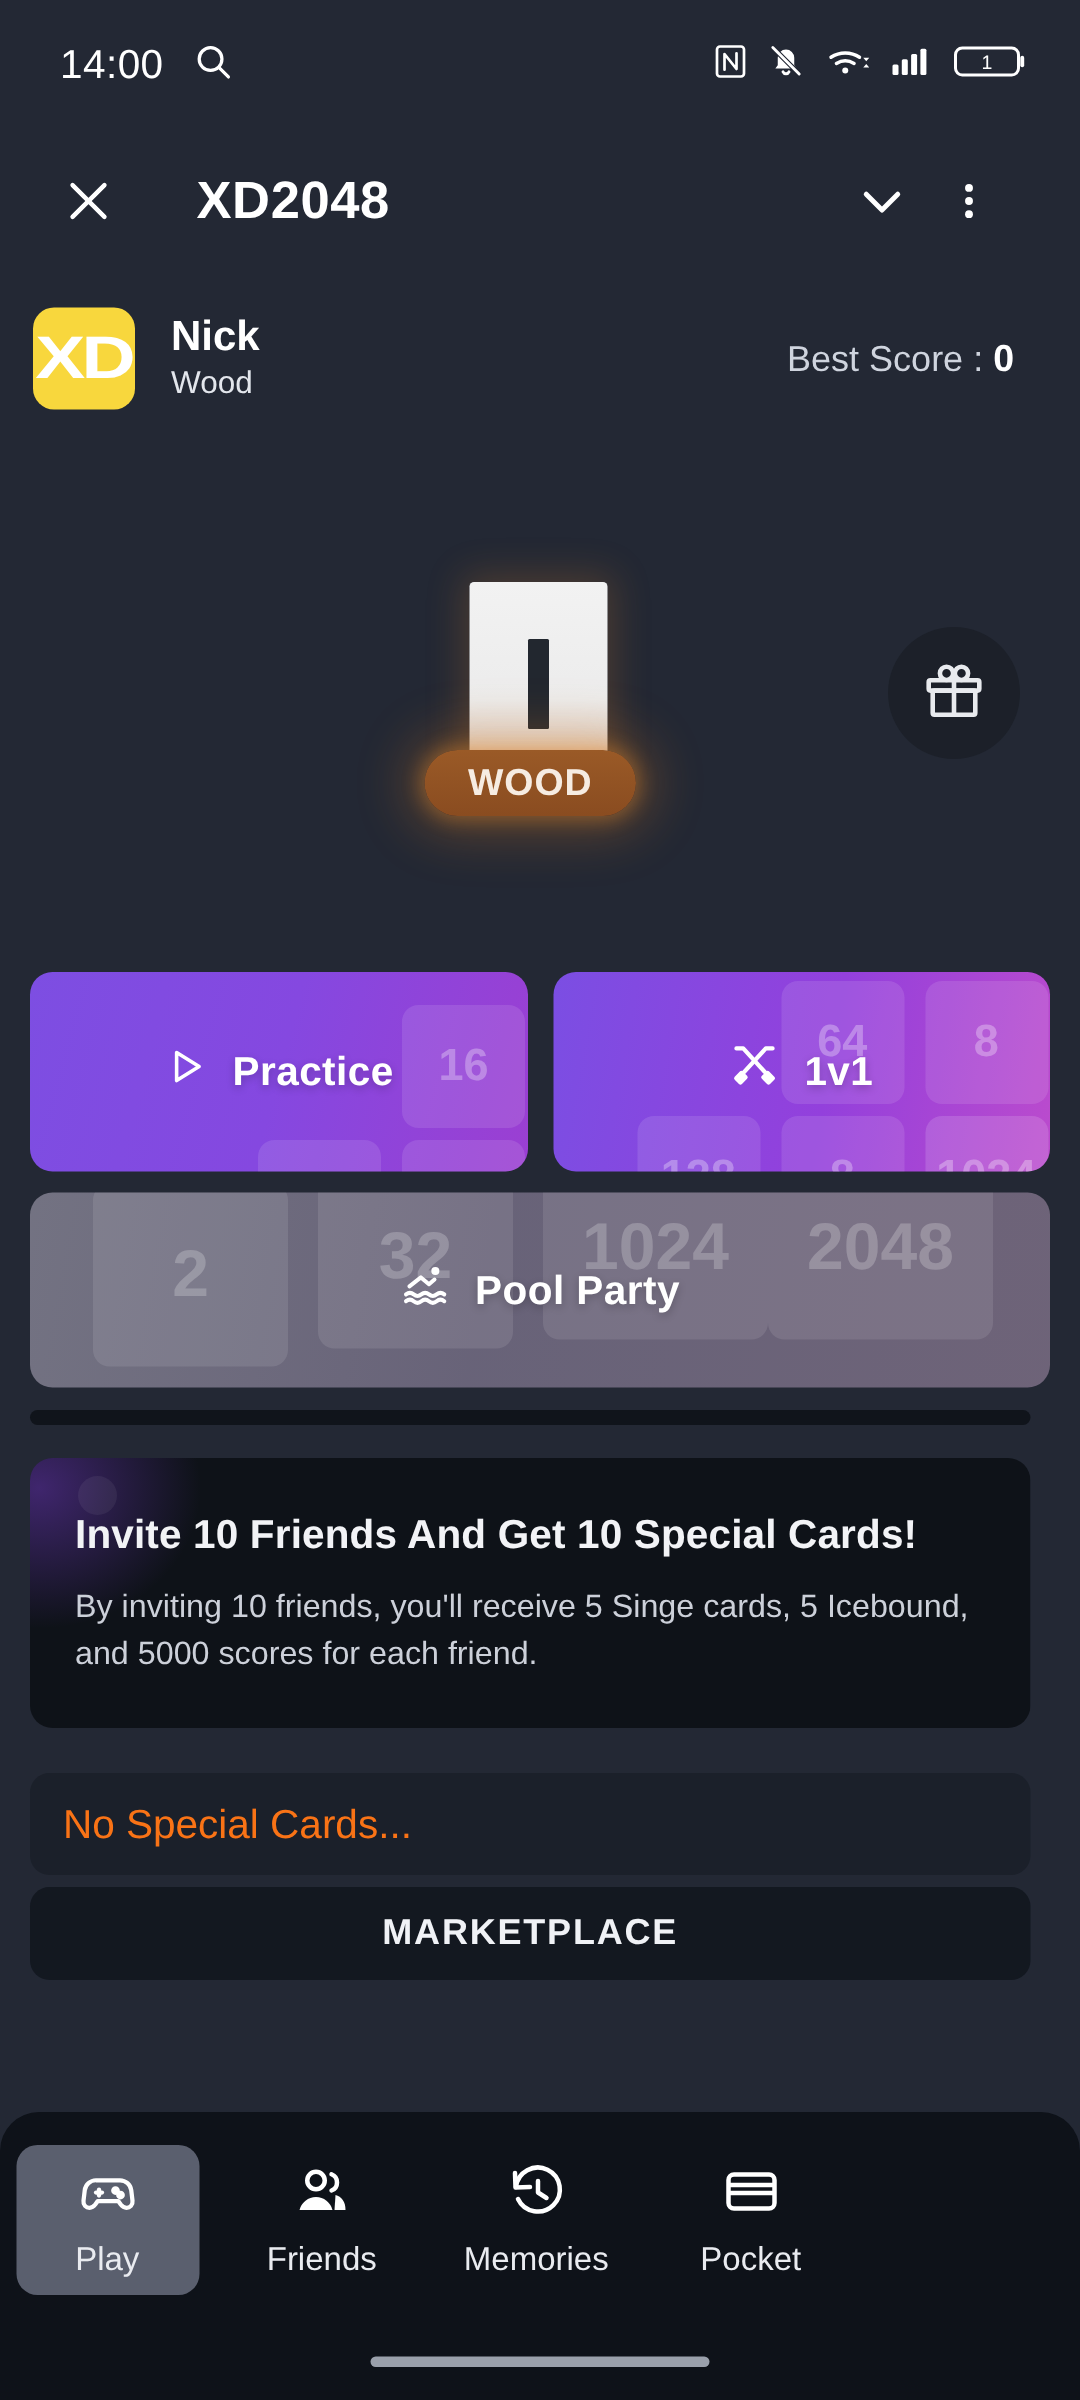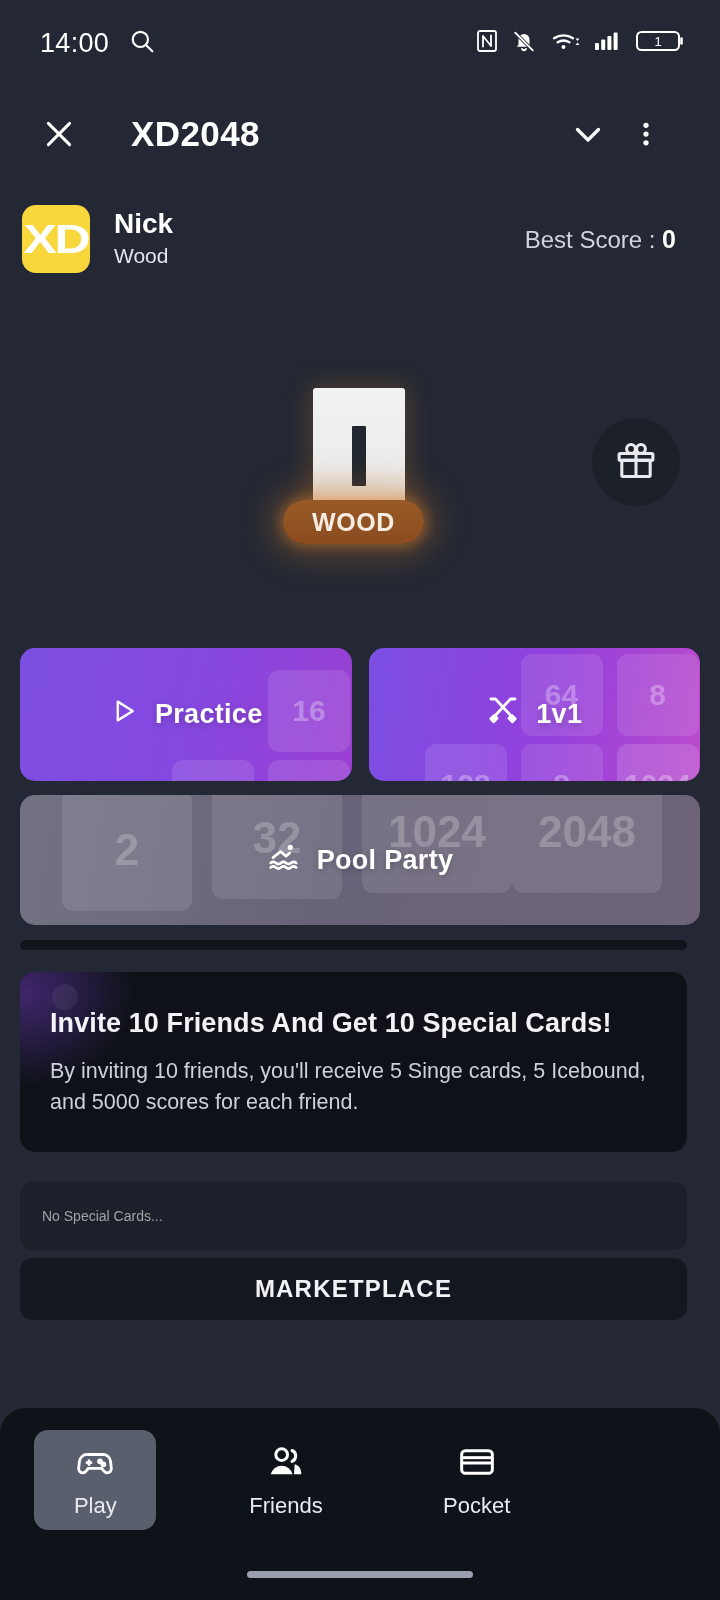--- a/index.html
+++ b/index.html
@@ -131,21 +131,21 @@
   }
   .invite-title{ font-size:27px; font-weight:700; color:#f2f3f6; letter-spacing:.1px; }
   .invite-desc{ margin-top:17px; font-size:21.5px; line-height:1.46; color:#ccd0d9; font-weight:400; }
 
   
   .cards-strip{
     position:absolute; top:1182px; left:20px; width:667px; height:68px;
     border-radius:13px; background:#1b202a;
     display:flex; align-items:center; padding:0 22px;
   }
-  .cards-empty{ font-size:14px; color:#a3a3a3; }
+  .cards-empty{ font-size:27px; color:#f97316; }
   .marketplace{
     position:absolute; top:1258px; left:20px; width:667px; height:62px;
     border-radius:13px; background:#131820;
     display:flex; align-items:center; justify-content:center; cursor:pointer;
   }
   .marketplace-label{ font-size:24px; font-weight:700; letter-spacing:1.2px; color:#f0f2f6; }
 
   
   .bottombar{
     position:absolute; left:0; bottom:0; width:720px; height:192px;
@@ -379,20 +379,30 @@
           <circle cx="9.4" cy="7.6" r="3.5"></circle>
           <path d="M2.8 19.4a6.8 6.8 0 0 1 13.2 0z" fill="#fff" stroke="none"></path>
           <path d="M15.6 5.1a3.5 3.5 0 0 1 0 6.5"></path>
           <path d="M17.2 13.4c2.4.6 4 2.6 4 6h-4.4" fill="#fff" stroke="none"></path>
         </svg>
       </span>
       <span class="nav-label">Friends</span>
     </div>
 
 
+    <div class="nav-item">
+      <span class="nav-ico">
+        <svg width="40" height="40" viewBox="0 0 24 24" fill="none" stroke="#fff" stroke-width="1.8" stroke-linecap="round" stroke-linejoin="round">
+          <path d="M3.6 10.2A8.8 8.8 0 1 1 4.4 15"></path>
+          <polyline points="3.2,4.6 3.4,10.4 9.2,10.2"></polyline>
+          <polyline points="12.4,7.8 12.4,12.4 15.8,14.6"></polyline>
+        </svg>
+      </span>
+      <span class="nav-label">Memories</span>
+    </div>
 
     <div class="nav-item">
       <span class="nav-ico">
         <svg width="40" height="40" viewBox="0 0 24 24" fill="none" stroke="#fff" stroke-width="1.8" stroke-linejoin="round">
           <rect x="2.8" y="5.2" width="18.4" height="13.6" rx="2.2"></rect>
           <line x1="2.8" y1="9.4" x2="21.2" y2="9.4"></line>
           <line x1="2.8" y1="12.6" x2="21.2" y2="12.6"></line>
         </svg>
       </span>
       <span class="nav-label">Pocket</span>

